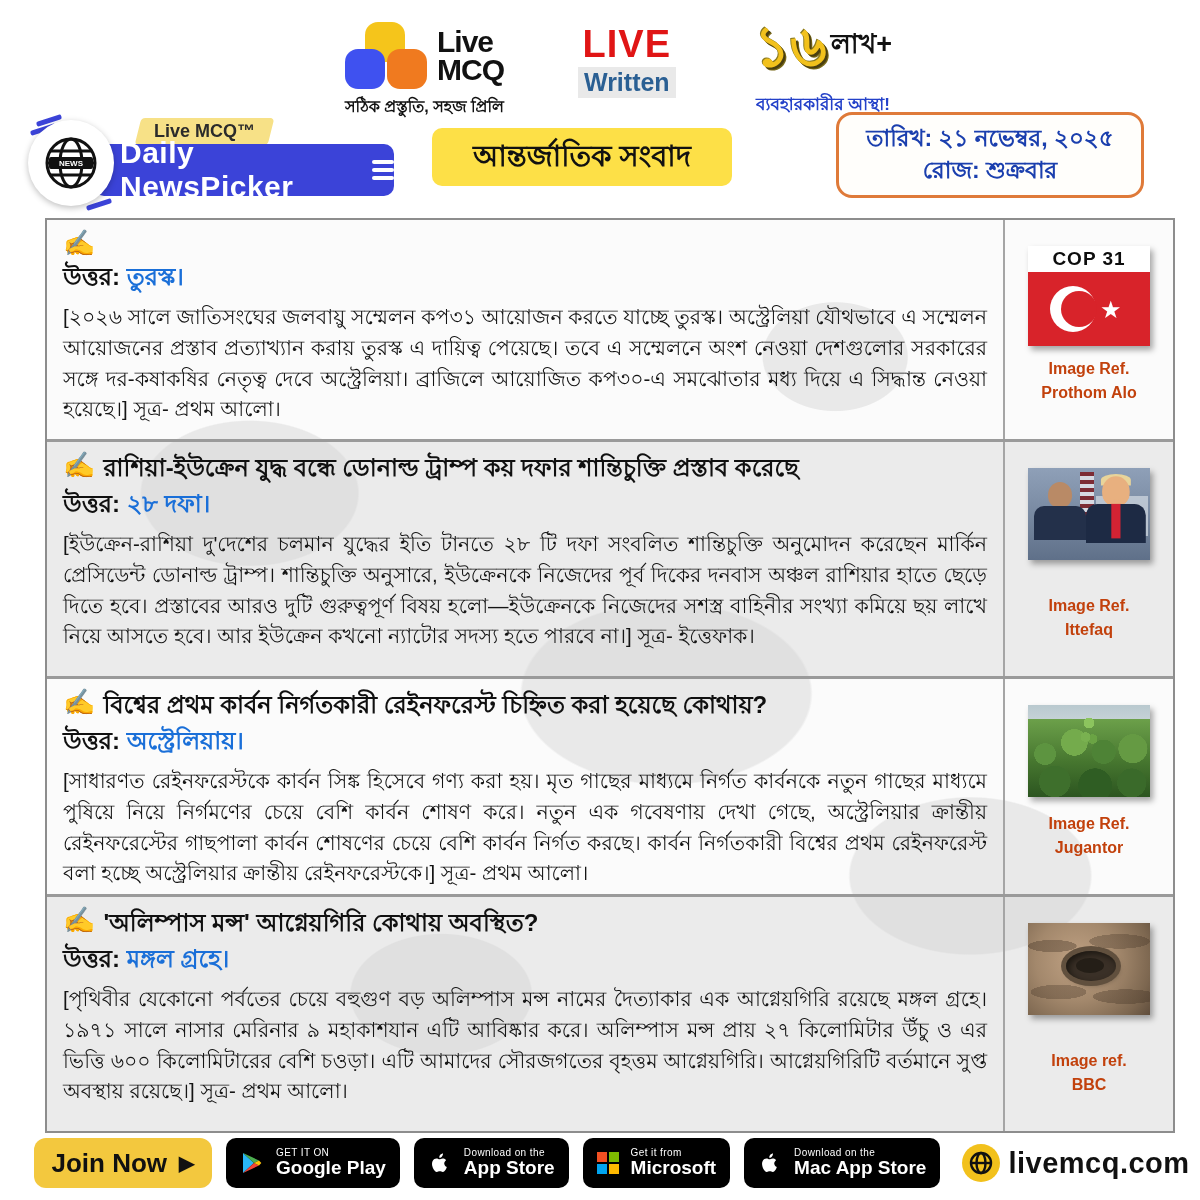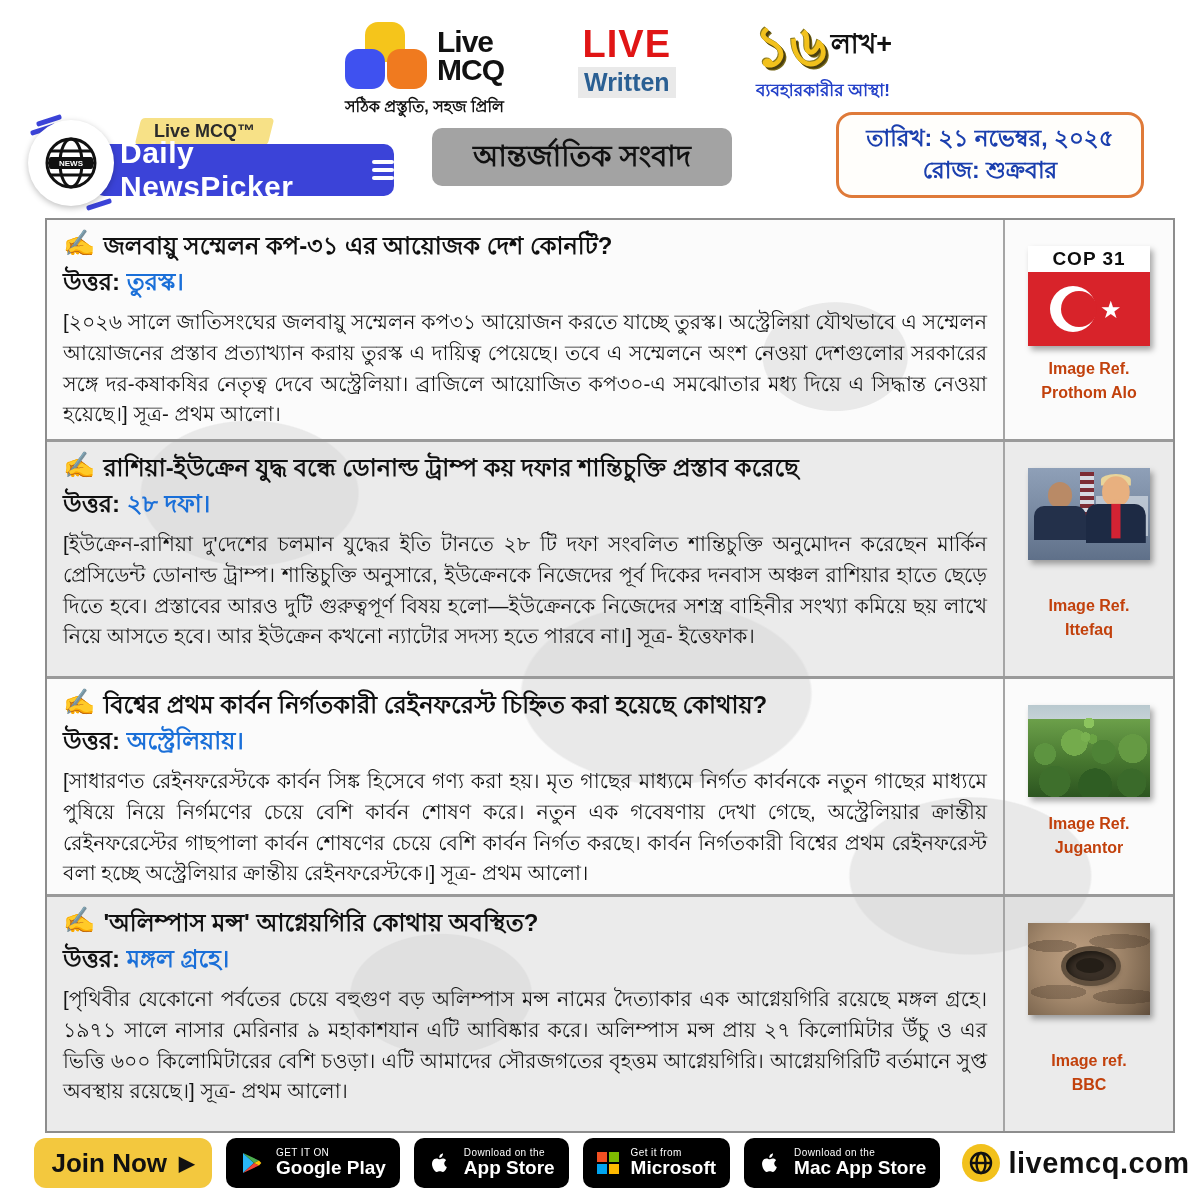--- a/index.html
+++ b/index.html
@@ -19,40 +19,40 @@
 
   .live-written { position:absolute; left:578px; top:25px; text-align:center; }
   .lw-live { color:#e01515; font-weight:bold; font-size:38px; line-height:1; letter-spacing:1px; }
   .lw-written { margin-top:4px; background:#e9e9e9; color:#2a5f93; font-weight:bold; font-size:25px; padding:1px 6px; }
 
   .users-badge { position:absolute; left:728px; top:22px; width:190px; text-align:center; }
   .ub-row { display:flex; align-items:flex-end; justify-content:center; gap:4px; }
   .ub-num { font-size:56px; font-weight:bold; color:#f2c11c; line-height:0.9;
             text-shadow:2px 2px 0 #4a3f10, 3px 3px 0 #7a6a1a, -1px -1px 0 #8a7a20; }
   .ub-unit { font-size:27px; font-weight:bold; color:#111; padding-bottom:4px; }
-  .ub-caption { margin-top:5px; font-size:17px; font-weight:bold; color:#2441c9; }
+  .ub-caption { margin-top:19px; font-size:17px; font-weight:bold; color:#2441c9; }
 
   
   .newspicker { position:absolute; left:28px; top:118px; width:360px; height:90px; }
   .np-globe { position:absolute; left:0; top:2px; width:86px; height:86px; background:#fff; border-radius:50%;
               box-shadow:0 2px 6px rgba(0,0,0,0.25); display:flex; align-items:center; justify-content:center; z-index:3; }
   .np-bar { position:absolute; left:66px; top:26px; width:300px; height:52px; background:#3b43d8; border-radius:10px;
             display:flex; align-items:center; justify-content:center; gap:2px; z-index:2; }
   .np-title { color:#fff; font-size:30px; font-weight:bold; letter-spacing:0.5px; padding-left:26px; }
   .np-burger { display:flex; flex-direction:column; gap:4px; }
   .np-burger span { display:block; width:22px; height:4px; background:#fff; border-radius:2px; }
   .np-tag { position:absolute; left:110px; top:0; background:#f7e187; color:#2b2b2b; font-weight:bold; font-size:18px;
             padding:3px 16px; transform:skewX(-14deg); border-radius:4px; z-index:1; }
   .np-tag span { display:inline-block; transform:skewX(14deg); }
   .np-deco { position:absolute; width:26px; height:5px; background:#3b43d8; border-radius:2px; }
   .np-deco.d1 { left:8px; top:0px; transform:rotate(-18deg); }
   .np-deco.d2 { left:2px; top:9px; transform:rotate(-18deg); }
   .np-deco.d3 { left:58px; top:84px; transform:rotate(-18deg); }
 
-  .category-box { position:absolute; left:432px; top:128px; width:300px; height:58px; background:#a3a3a3;
+  .category-box { position:absolute; left:432px; top:128px; width:300px; height:58px; background:#fde047;
                   border-radius:10px; display:flex; align-items:center; justify-content:center;
                   font-size:29px; font-weight:bold; color:#111; }
 
   .date-box { position:absolute; right:56px; top:112px; width:308px; height:86px; border:3px solid #df7а39;
               border:3px solid #df7a39; border-radius:16px; background:#fffefb; display:flex; flex-direction:column;
               align-items:center; justify-content:center; gap:4px; }
   .date-line { color:#1b3fae; font-weight:bold; font-size:23px; line-height:1.2; }
 
   
   .cards { position:absolute; left:45px; top:218px; width:1130px; border:2px solid #8d8d8d; background:#fbfbfb; }
@@ -221,21 +221,20 @@
     <div class="date-line">তারিখ: ২১ নভেম্বর, ২০২৫</div>
     <div class="date-line">রোজ: শুক্রবার</div>
   </div>
 
   <div class="cards">
 
     <section class="card" style="height:222px;">
       <div class="card-text">
         <div class="q-line">
           <span class="pen-icon">✍</span>
-          <span>জলবায়ু সম্মেলন কপ-৩১ এর আয়োজক দেশ কোনটি?</span>
         </div>
         <div class="a-line">
           <span>উত্তর:</span>
           <span class="a-value">তুরস্ক।</span>
         </div>
         <div class="expl">[২০২৬ সালে জাতিসংঘের জলবায়ু সম্মেলন কপ৩১ আয়োজন করতে যাচ্ছে তুরস্ক। অস্ট্রেলিয়া যৌথভাবে এ সম্মেলন আয়োজনের প্রস্তাব প্রত্যাখ্যান করায় তুরস্ক এ দায়িত্ব পেয়েছে। তবে এ সম্মেলনে অংশ নেওয়া দেশগুলোর সরকারের সঙ্গে দর-কষাকষির নেতৃত্ব দেবে অস্ট্রেলিয়া। ব্রাজিলে আয়োজিত কপ৩০-এ সমঝোতার মধ্য দিয়ে এ সিদ্ধান্ত নেওয়া হয়েছে।] সূত্র- প্রথম আলো।</div>
       </div>
       <div class="card-media">
         <div class="media-frame cop31">
           <div class="cop-banner">COP 31</div>

